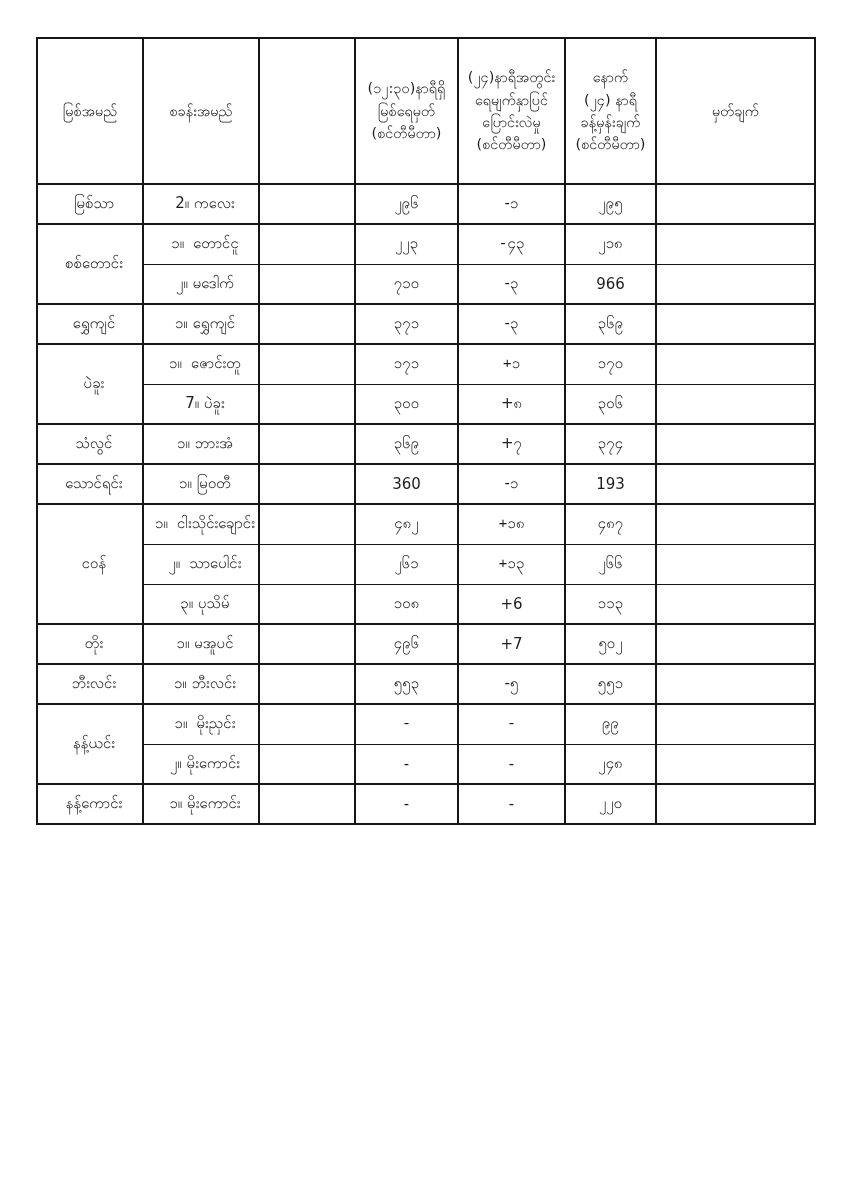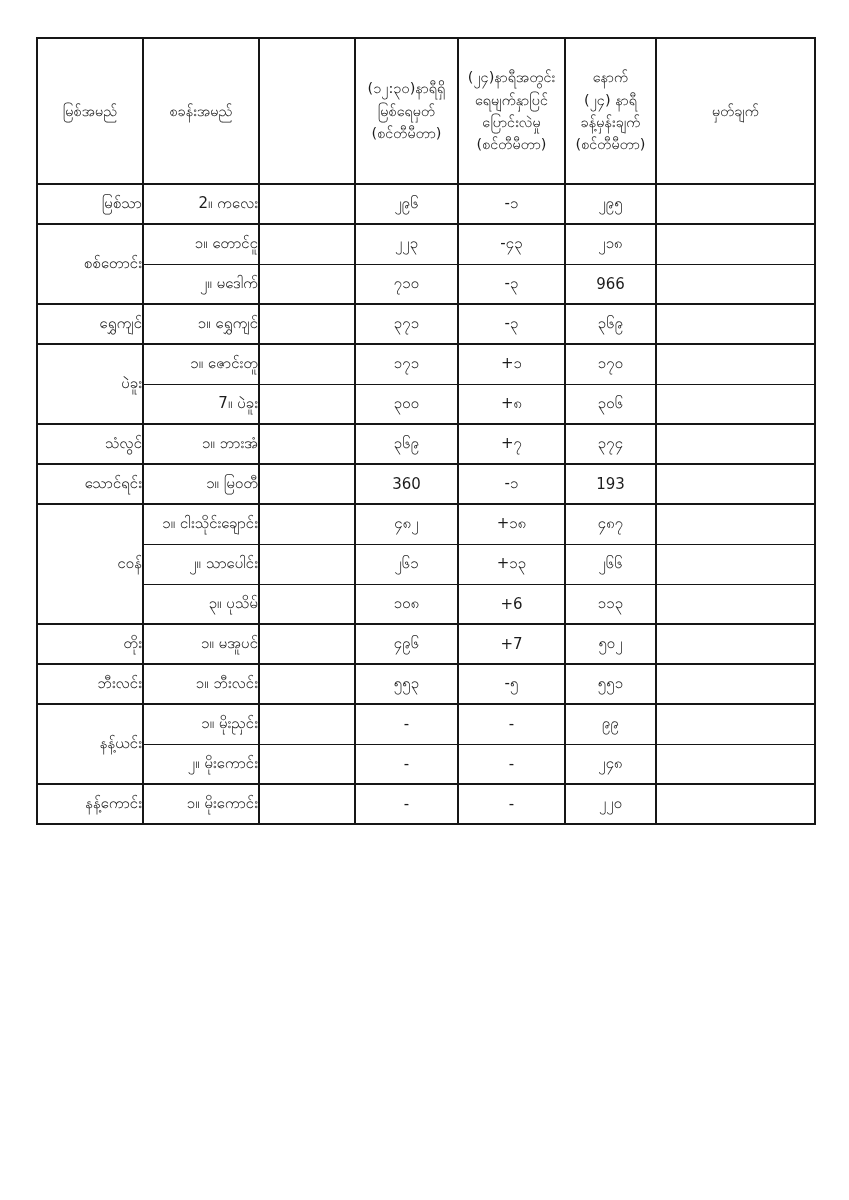--- a/index.html
+++ b/index.html
@@ -38,29 +38,29 @@
   .river-table tbody tr { height: 40px; }
   .river-table th {
     font-weight: normal;
     text-align: center;
     white-space: pre-line;
     line-height: 1.55;
     font-size: 14.5px;
   }
   td.river-cell,
   td.station-cell {
-    text-align: right;
+    text-align: center;
     padding-left: 8px;
     padding-right: 0;
   }
   td.num-cell {
     text-align: center;
   }
   
-  tr.group-inner td { border-bottom-width: 1px; }
+  tr.group-inner td { border-bottom-width: 1px; font-family: Liberation Mono, monospace; }
 </style>
 </head>
 <body>
 
 <div class="page">
   <table class="river-table">
     <colgroup>
       <col style="width:106px">
       <col style="width:116px">
       <col style="width:96px">

